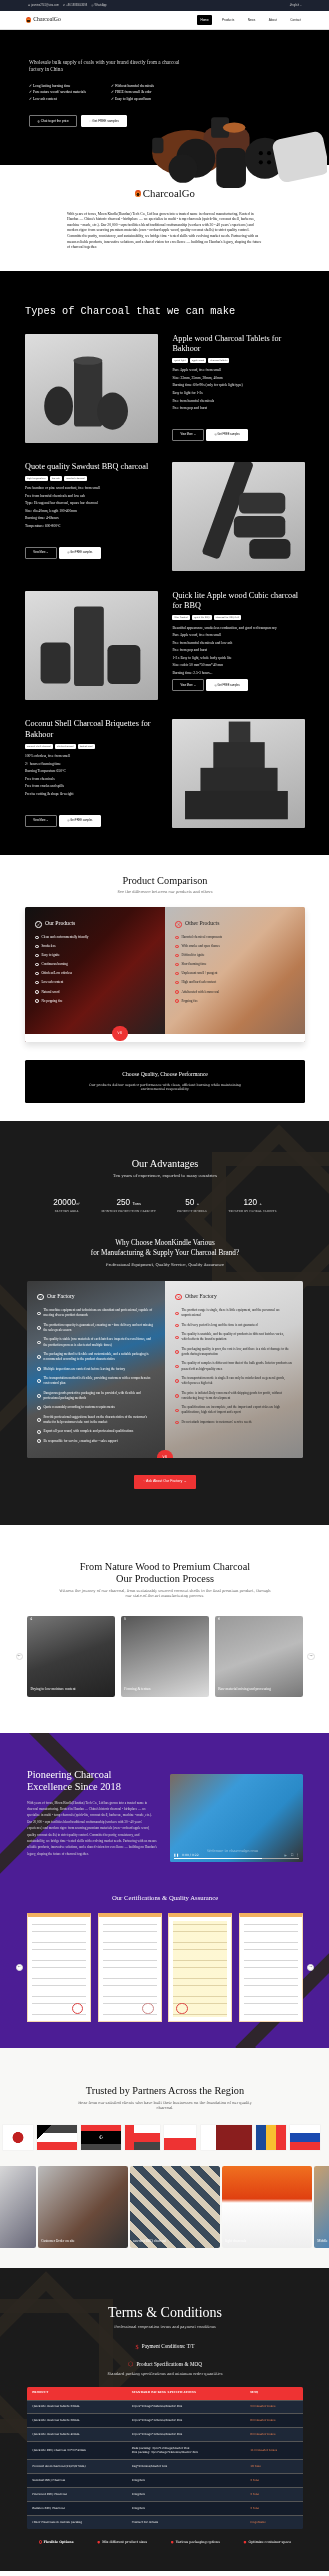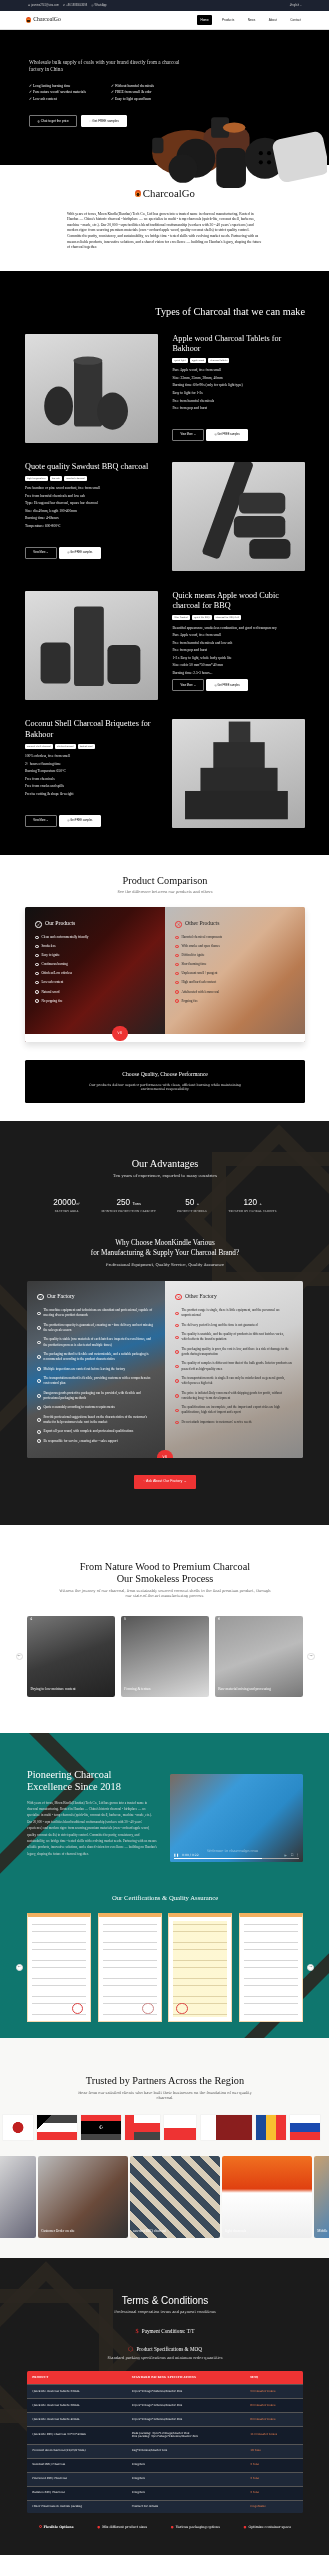--- a/index.html
+++ b/index.html
@@ -24,21 +24,21 @@
 .btn-outline-d{border:0.5px solid #777;color:#fff;padding:3.1px 7.2px;font-size:3.1px;border-radius:1px;background:#000}
 .btn-white{background:#fff;color:#000;padding:3.1px 7.2px;font-size:3.1px;border-radius:1px;border:0.5px solid #fff}
 .hero-img{position:absolute;right:3.1px;top:77px;width:201px;height:82px}
 
 .about{padding:20.6px 0 20.6px;text-align:center}
 .about .logo{justify-content:center;font-size:10.8px}
 .about .logo .flame{width:5.7px;height:6.7px}
 .about p{width:196px;margin:11.3px auto 0;text-align:left;font-size:3.7px;line-height:1.5;font-family:"Liberation Serif",serif}
 
 .types{background:#000;color:#fff;padding:34px 25px 27px}
-.types h2{text-align:right;font-family:Liberation Serif, serif;font-weight:normal;font-size:10.3px;margin-bottom:14.4px}
+.types h2{text-align:left;font-family:Liberation Mono, monospace;font-weight:normal;font-size:10.3px;margin-bottom:14.4px}
 .prod{display:flex;gap:14.4px;margin-bottom:19.6px;align-items:flex-start}
 .prod.rev{flex-direction:row-reverse}
 .prod .img{width:133px;height:109px;background:linear-gradient(160deg,#ddd,#aaa);border-radius:1px;position:relative;overflow:hidden;flex-shrink:0}
 .prod .info{flex:1}
 .prod h3{font-family:"Liberation Serif",serif;font-weight:normal;font-size:8.2px;line-height:1.3}
 .tags{display:flex;gap:2.1px;margin:3.1px 0 4.6px}
 .tag{background:#fff;color:#333;font-size:2.1px;padding:1px 2.1px;border-radius:1px}
 .prod ul{list-style:none;font-size:3.6px;line-height:2.1;font-family:"Liberation Serif",serif;color:#eee}
 .prod .btns{display:flex;gap:2.1px;margin-top:12.4px}
 .prod .btns .btn-outline-d,.prod .btns .btn-white{font-size:2.6px;padding:3.1px 7.2px}
@@ -84,21 +84,21 @@
 .process{padding:36px 15.5px 36px;text-align:center}
 .process h2{font-family:"Liberation Serif",serif;font-weight:normal;font-size:10.3px;line-height:1.2}
 .process .subt{font-size:3.6px;color:#666;width:216px;margin:4.1px auto 0}
 .carousel{display:flex;align-items:center;gap:4.1px;margin-top:16.5px}
 .arrow{width:7.2px;height:7.2px;border-radius:50%;background:#fff;border:0.5px solid #ddd;font-size:3.6px;display:flex;align-items:center;justify-content:center;flex-shrink:0;color:#333}
 .steps{display:flex;gap:5.2px;flex:1}
 .step{flex:1;height:81px;border-radius:2.1px;position:relative;overflow:hidden;color:#fff;text-align:left}
 .step .n{position:absolute;top:1.5px;left:3.1px;font-size:3.6px}
 .step .cap{position:absolute;bottom:5.2px;left:3.6px;font-size:3.6px;font-family:"Liberation Serif",serif}
 
-.pioneer{background:#0f766e;color:#fff;padding:36px 27px 16px;position:relative;overflow:hidden}
+.pioneer{background:#4c1d95;color:#fff;padding:36px 27px 26px;position:relative;overflow:hidden}
 .pion-row{display:flex;gap:12.4px;position:relative}
 .pion-row .txt{flex:1}
 .pion-row h2{font-family:"Liberation Serif",serif;font-weight:normal;font-size:10.3px;line-height:1.15}
 .pion-row p{font-size:3.3px;line-height:1.95;margin-top:7.2px;color:#ddd;font-family:"Liberation Serif",serif}
 .video{width:133px;height:88px;margin-top:5.2px;border-radius:1.5px;background:linear-gradient(135deg,#7a6a60 0%,#3a9ad8 35%,#2a8ac8 65%,#333 100%);position:relative;flex-shrink:0}
 .video .ctrl{position:absolute;left:3.6px;right:3.6px;bottom:5.2px;font-size:3.1px;display:flex;align-items:center;gap:3.1px}
 .video .bar{position:absolute;left:3.6px;right:3.6px;bottom:3.1px;height:0.5px;background:#aaa}
 .video .bar i{display:block;width:70%;height:0.5px;background:#fff}
 .video .wm{position:absolute;bottom:8.2px;left:37px;font-size:3.6px;color:rgba(255,255,255,.5)}
 .certs{display:flex;gap:6.2px;flex:1}
@@ -110,21 +110,21 @@
 .trusted{background:#f8f8f6;padding:36px 0 20.6px;text-align:center;overflow:hidden}
 .trusted h2{font-family:"Liberation Serif",serif;font-weight:normal;font-size:10.3px}
 .trusted .subt{font-size:3.6px;color:#555;width:191px;margin:3.1px auto 0}
 .flags{display:flex;gap:4.1px;margin-top:14.4px;padding:0 3.1px}
 .flag{height:25px;flex-shrink:0;box-shadow:0 0 0 0.5px #eee}
 .gallery{display:flex;gap:2.1px;margin-top:15.5px;margin-left:-6.2px}
 .gitem{height:82px;flex-shrink:0;border-radius:2.1px;position:relative;overflow:hidden}
 .gitem .cap{position:absolute;bottom:4.1px;left:3.1px;color:#fff;font-size:3.6px;font-family:"Liberation Serif",serif}
 
 .terms{background:#1b1b1b;color:#fff;padding:36px 27px 26px;text-align:center;position:relative;overflow:hidden}
-.terms h2{font-family:Liberation Sans, sans-serif;font-weight:normal;font-size:10px;position:relative}
+.terms h2{font-family:Liberation Serif, serif;font-weight:normal;font-size:14px;position:relative}
 .terms .subt{font-size:3.6px;color:#ddd;margin-top:2.1px;position:relative}
 .terms h4{font-family:"Liberation Serif",serif;font-weight:normal;font-size:5.2px;margin-top:14.4px;display:flex;justify-content:center;align-items:center;gap:3.1px;position:relative}
 .terms h4 .ic{color:#e33;font-size:6.2px}
 .terms h4.pm{margin-top:12.4px}
 .terms .subt3{font-size:3.6px;color:#ddd;margin-top:3.1px;position:relative}
 table{width:100%;border-collapse:collapse;margin-top:10.3px;font-size:2.8px;text-align:left;position:relative;border-radius:1.5px;overflow:hidden}
 th{background:#e33;color:#fff;padding:4.6px 5.2px;font-weight:bold;font-size:2.6px;letter-spacing:0.2px}
 td{padding:4.6px 5.2px;border-top:1px solid #555;color:#eee}
 tr:nth-child(odd) td{background:#1e2838}
 tr:nth-child(even) td{background:#141c2a}
@@ -276,21 +276,21 @@
 
   <div class="prod">
     <div class="img">
       <svg viewBox="0 0 258 212" width="133" height="109">
           <rect x="95" y="30" width="58" height="155" rx="6" fill="#333"></rect>
           <rect x="30" y="100" width="58" height="80" rx="10" fill="#2e2e2e"></rect>
           <rect x="160" y="105" width="64" height="76" rx="10" fill="#2b2b2b"></rect>
         </svg>
     </div>
     <div class="info">
-      <h3>Quick means Apple wood Cubic charcoal for BBQ</h3>
+      <h3>Quick lite Apple wood Cubic charcoal for BBQ</h3>
       <div class="tags">
         <span class="tag">Star Product</span>
         <span class="tag">quick lite BBQ</span>
         <span class="tag">charcoal for BBQ Grill</span>
       </div>
       <ul>
         <li>Beautiful appearance, smokeless combustion, and good red transparency</li>
         <li>Pure Apple wood, free from smell</li>
         <li>Free from harmful chemicals and low ash</li>
         <li>Free from pop and burst</li>
@@ -553,21 +553,21 @@
             <span class="t">Do not attach importance to customers' service needs</span>
           </li>
       </ul>
     </div>
     <div class="vs" style="left:130px;bottom:-7.2px">VS</div>
   </div>
   <span class="ask-btn sans"><span>◌ </span><span>Ask About Our Factory</span> <span>→</span></span>
 </section>
 
 <section class="process">
-  <h2><span>From Nature Wood to Premium Charcoal</span><br><span>Our Smokeless Process</span></h2>
+  <h2><span>From Nature Wood to Premium Charcoal</span><br><span>Our Production Process</span></h2>
   <p class="subt">Witness the journey of our charcoal, from sustainably sourced coconut shells to the final premium product, through our state-of-the-art manufacturing process.</p>
   <div class="carousel">
     <span class="arrow">←</span>
     <div class="steps">
       <div class="step" style="background:linear-gradient(160deg,#777,#3a3a3a 50%,#222)">
         <span class="n">4</span>
         <span class="cap">Drying to low moisture content</span>
       </div>
       <div class="step" style="background:linear-gradient(160deg,#555,#999 50%,#ddd)">
         <span class="n">5</span>

